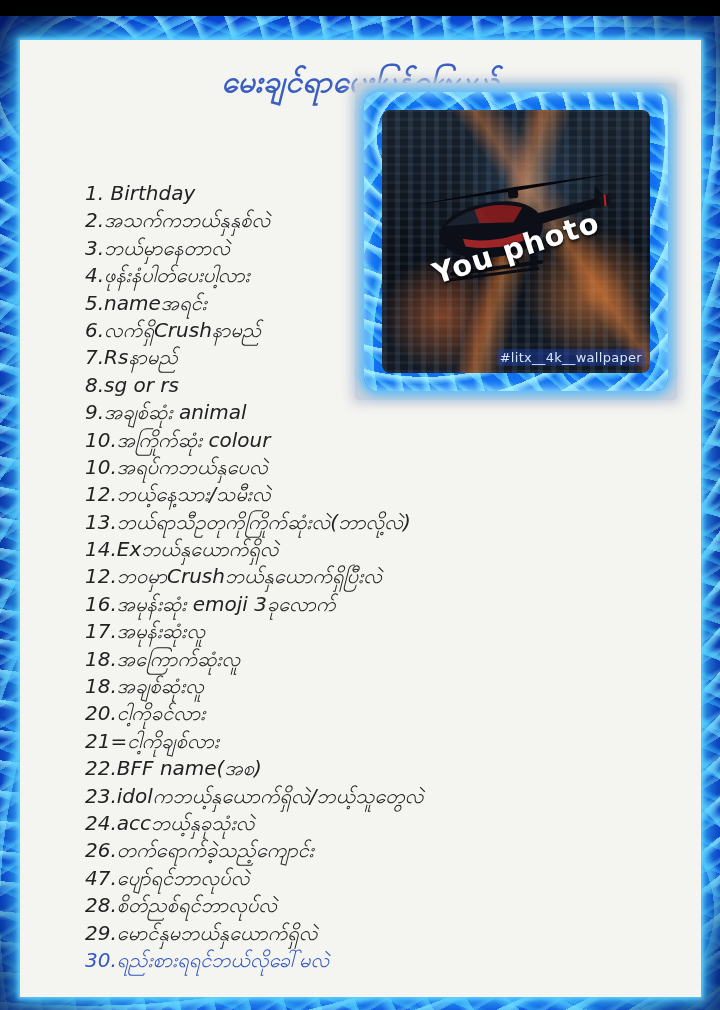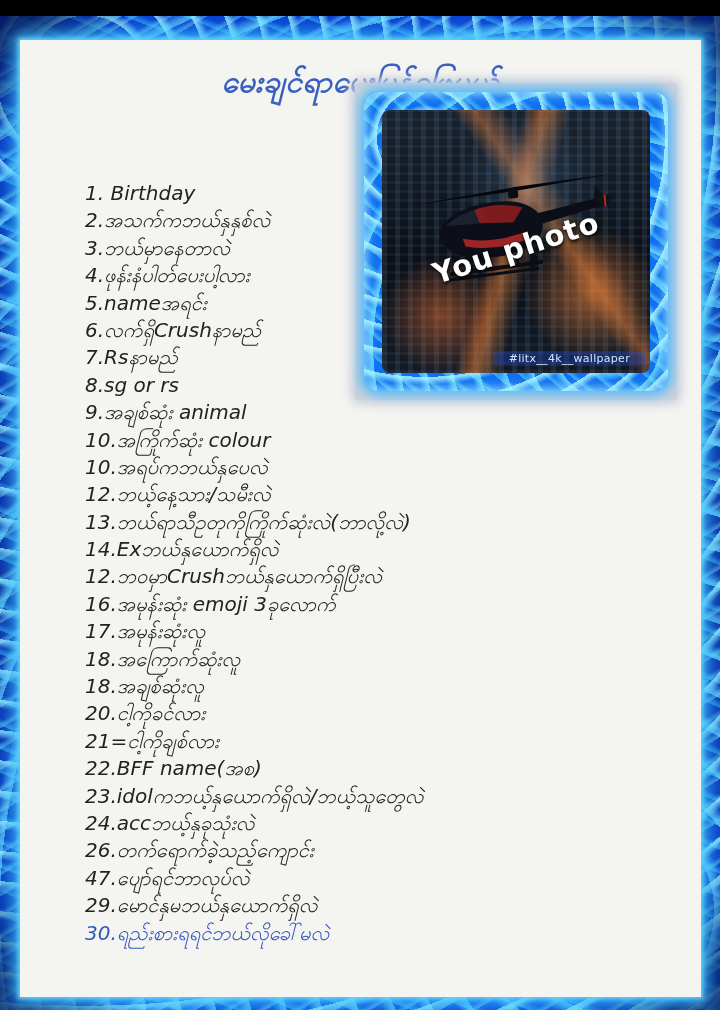--- a/index.html
+++ b/index.html
@@ -89,23 +89,23 @@
   .you-photo-label{
     position:absolute;left:0;right:0;top:46%;
     text-align:center;
     transform:rotate(-18deg);
     font-size:29px;font-weight:bold;color:#ffffff;
     text-shadow:0 2px 4px rgba(0,0,0,.85), 0 0 2px rgba(0,0,0,.6);
     letter-spacing:1px;
   }
   .photo-watermark{
     position:absolute;right:5px;bottom:7px;
-    font-size:11px;color:#d4e6ff;
+    font-size:13px;color:#d4e6ff;
     background:rgba(30,70,210,.35);
-    padding:1px 15px;border-radius:2px;
+    padding:1px 3px;border-radius:2px;
     letter-spacing:.3px;
   }
 </style>
 </head>
 <body>
 
 <div class="electric-frame"></div>
 
 <div class="paper">
   <div class="page-title">မေးချင်ရာမေးပြန်ဖြေမယ်</div>
@@ -129,20 +129,21 @@
       <div class="q-item">17.အမုန်းဆုံးလူ</div>
       <div class="q-item">18.အကြောက်ဆုံးလူ</div>
       <div class="q-item">18.အချစ်ဆုံးလူ</div>
       <div class="q-item">20.ငါ့ကိုခင်လား</div>
       <div class="q-item">21=ငါ့ကိုချစ်လား</div>
       <div class="q-item">22.BFF name(အစ)</div>
       <div class="q-item">23.idolကဘယ့်နှယောက်ရှိလဲ/ဘယ့်သူတွေလဲ</div>
       <div class="q-item">24.accဘယ့်နှခုသုံးလဲ</div>
       <div class="q-item">26.တက်ရောက်ခဲ့သည့်ကျောင်း</div>
       <div class="q-item">47.ပျော်ရင်ဘာလုပ်လဲ</div>
+      <div class="q-item">28.စိတ်ညစ်ရင်ဘာလုပ်လဲ</div>
       <div class="q-item">29.မောင်နှမဘယ်နှယောက်ရှိလဲ</div>
       <div class="q-item">30.ရည်းစားရရင်ဘယ်လိုခေါ်မလဲ</div>
     </div>
 </div>
 
 <div class="photo">
   <div class="photo-glow"></div>
   <div class="photo-img">
     <svg class="heli" viewBox="0 0 215 130" xmlns="http://www.w3.org/2000/svg">
 

